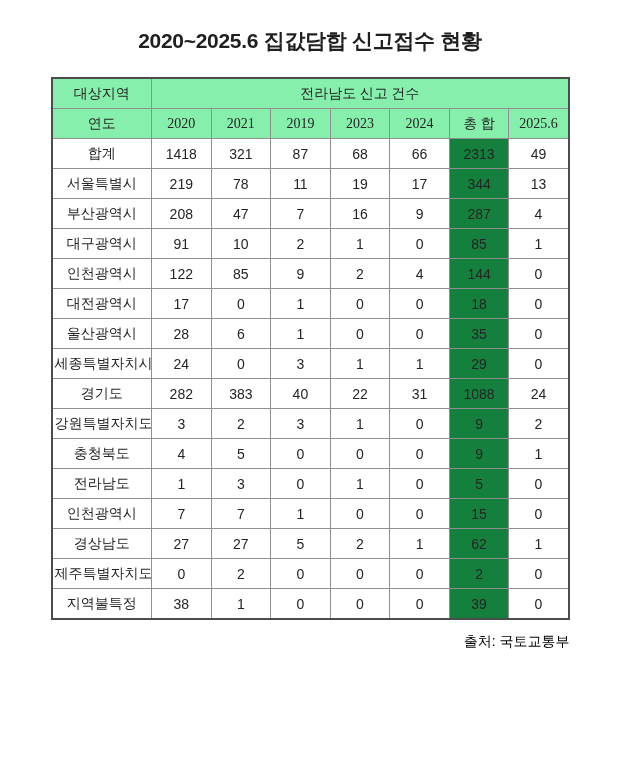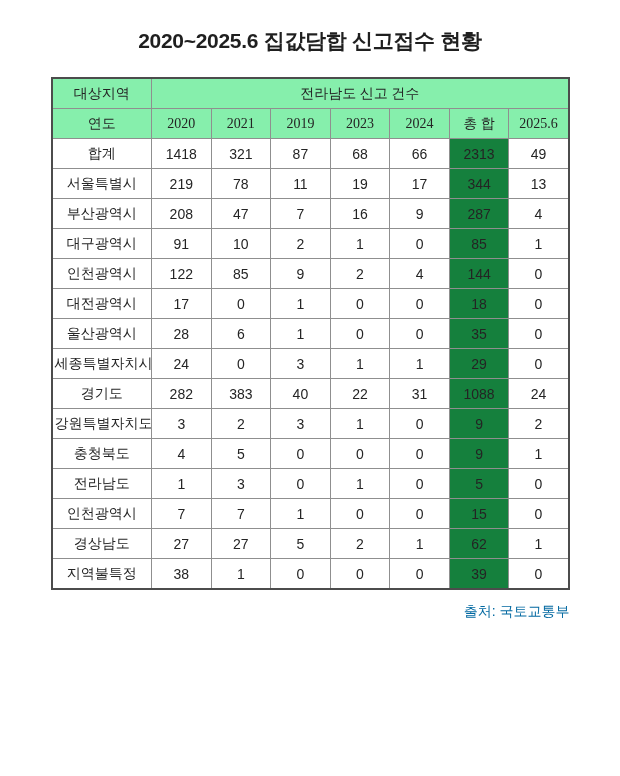--- a/index.html
+++ b/index.html
@@ -52,21 +52,21 @@
     background: #86efac;
     font-family: Liberation Serif, serif;
   }
   .report-table col.region-col { width: 100px; }
   .report-table td.highlight { background: #15803d; }
   .source {
     width: 519px;
     margin: 13px auto 0 auto;
     text-align: right;
     font-size: 14px;
-    color: #0369a1;
+    color: #000000;
   }
 </style>
 </head>
 <body>
 
 <div class="page">
 
   <h1 class="title">2020~2025.6 집값담합 신고접수 현황</h1>
 
   <table class="report-table">
@@ -231,20 +231,30 @@
           <td>경상남도</td>
           <td>27</td>
           <td>27</td>
           <td>5</td>
           <td>2</td>
           <td>1</td>
           <td class="highlight">62</td>
           <td>1</td>
         </tr>
         <tr>
+          <td>제주특별자치도</td>
+          <td>0</td>
+          <td>2</td>
+          <td>0</td>
+          <td>0</td>
+          <td>0</td>
+          <td class="highlight">2</td>
+          <td>0</td>
+        </tr>
+        <tr>
           <td>지역불특정</td>
           <td>38</td>
           <td>1</td>
           <td>0</td>
           <td>0</td>
           <td>0</td>
           <td class="highlight">39</td>
           <td>0</td>
         </tr>
       </tbody>

